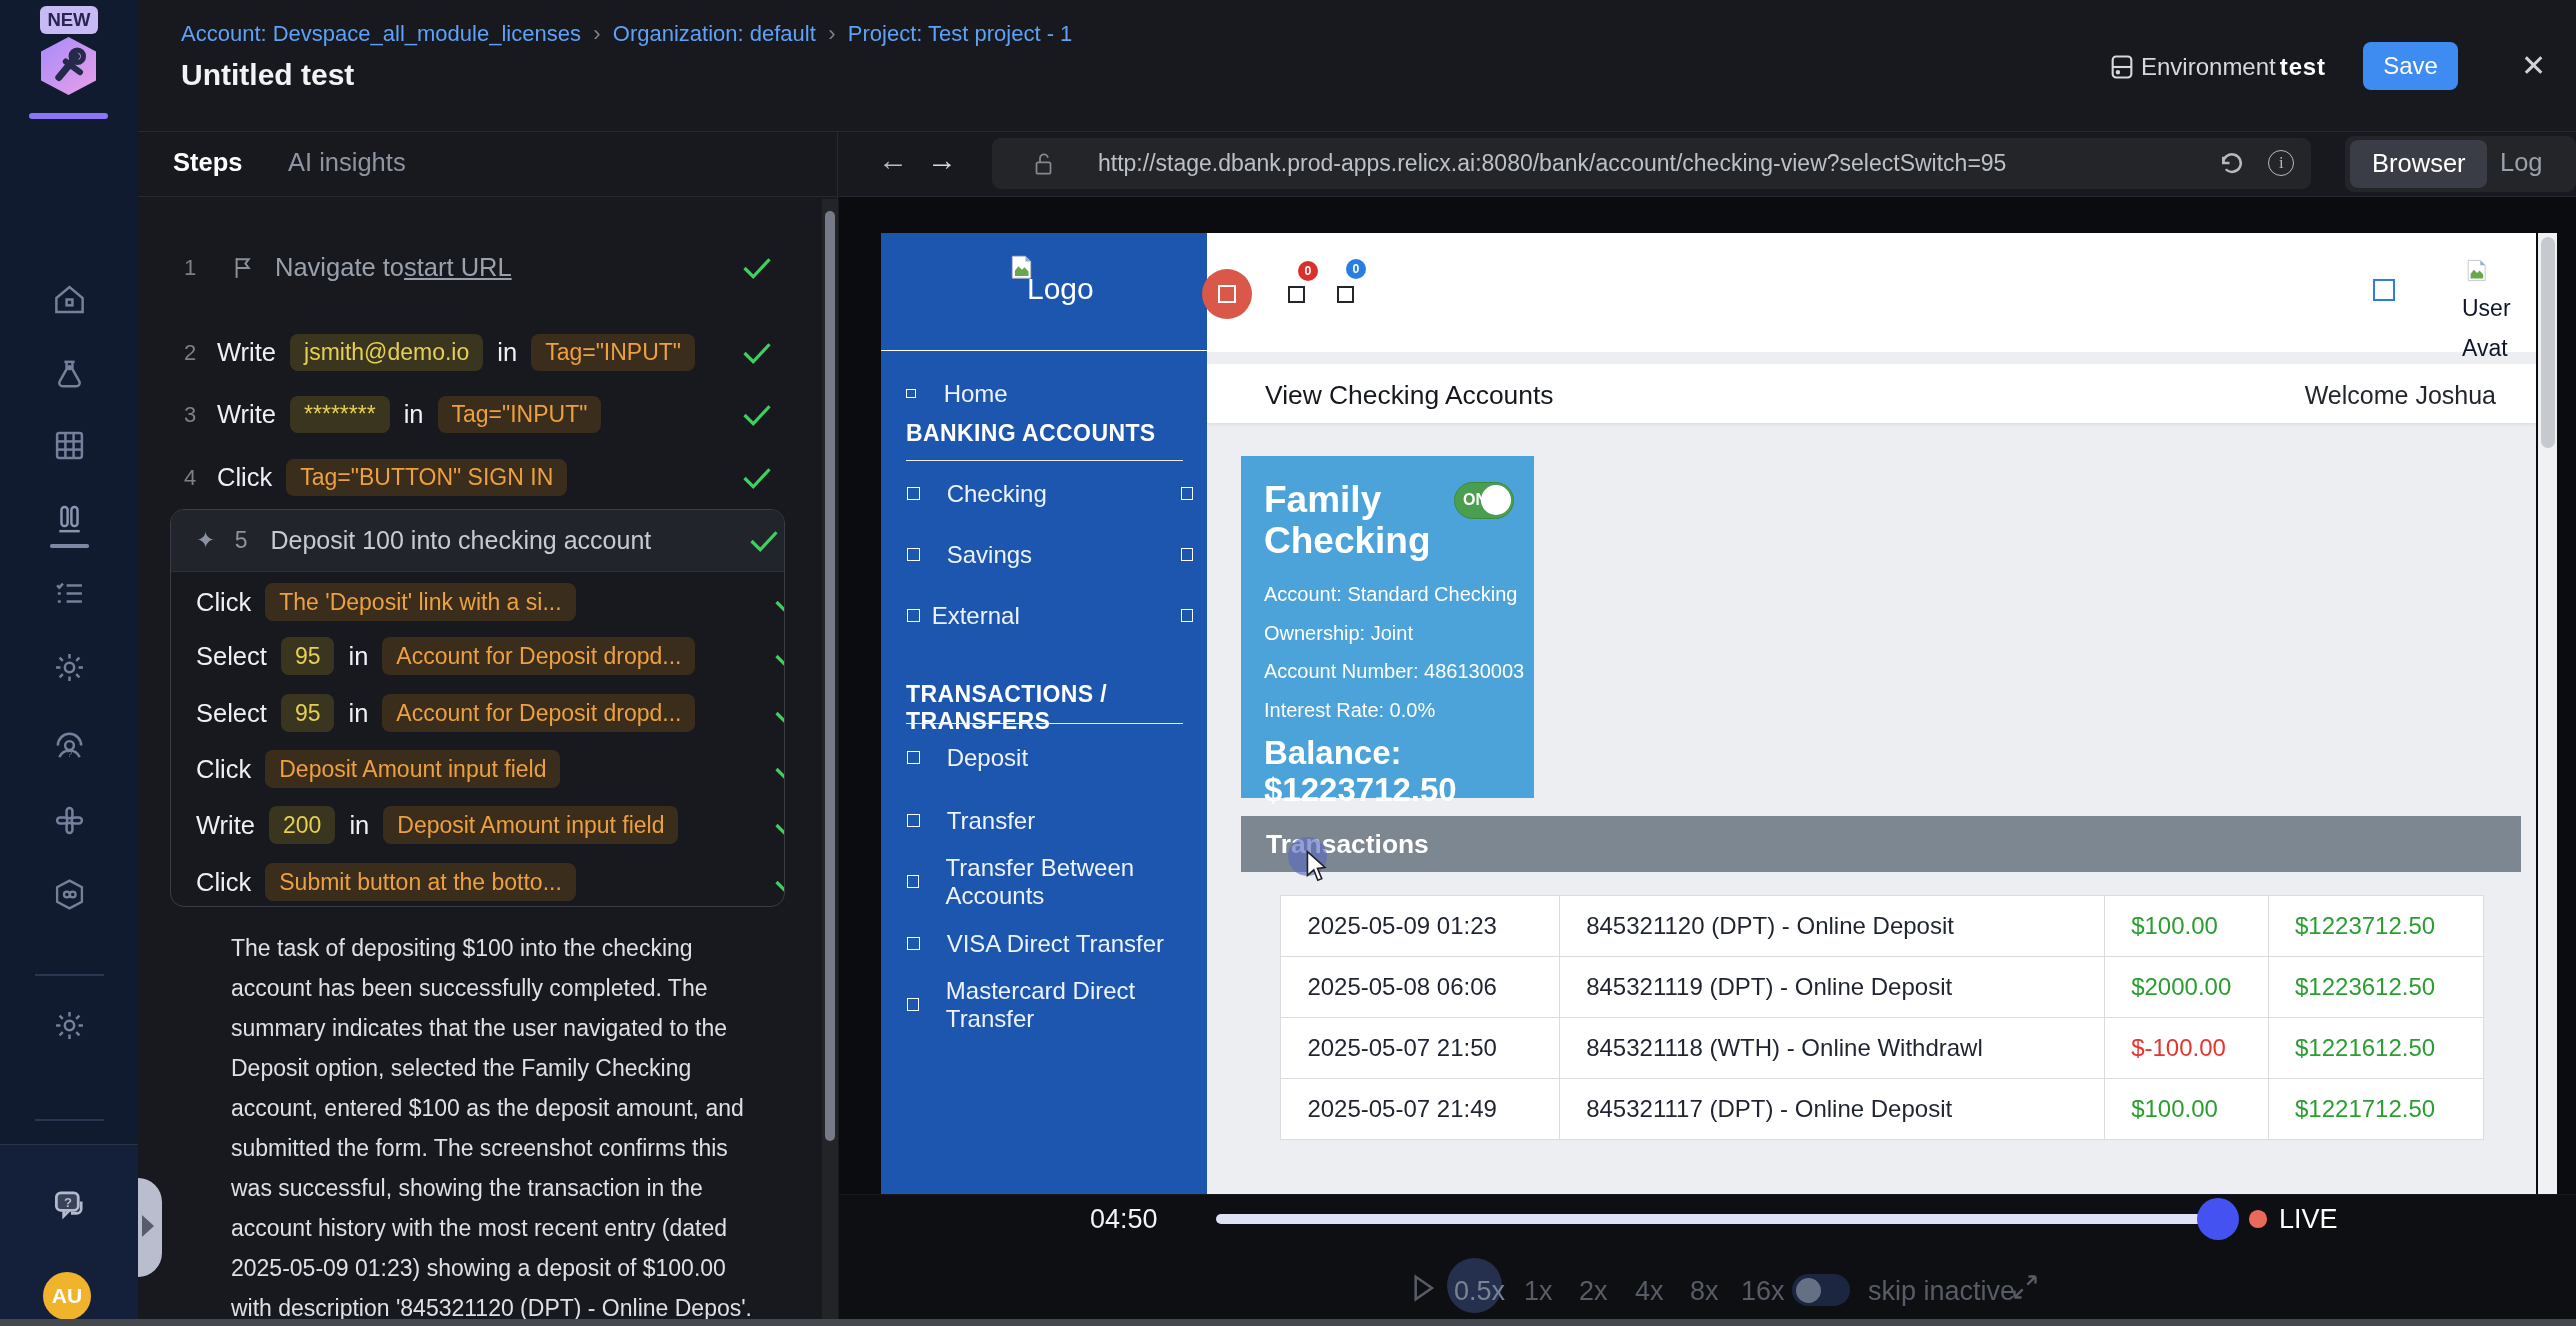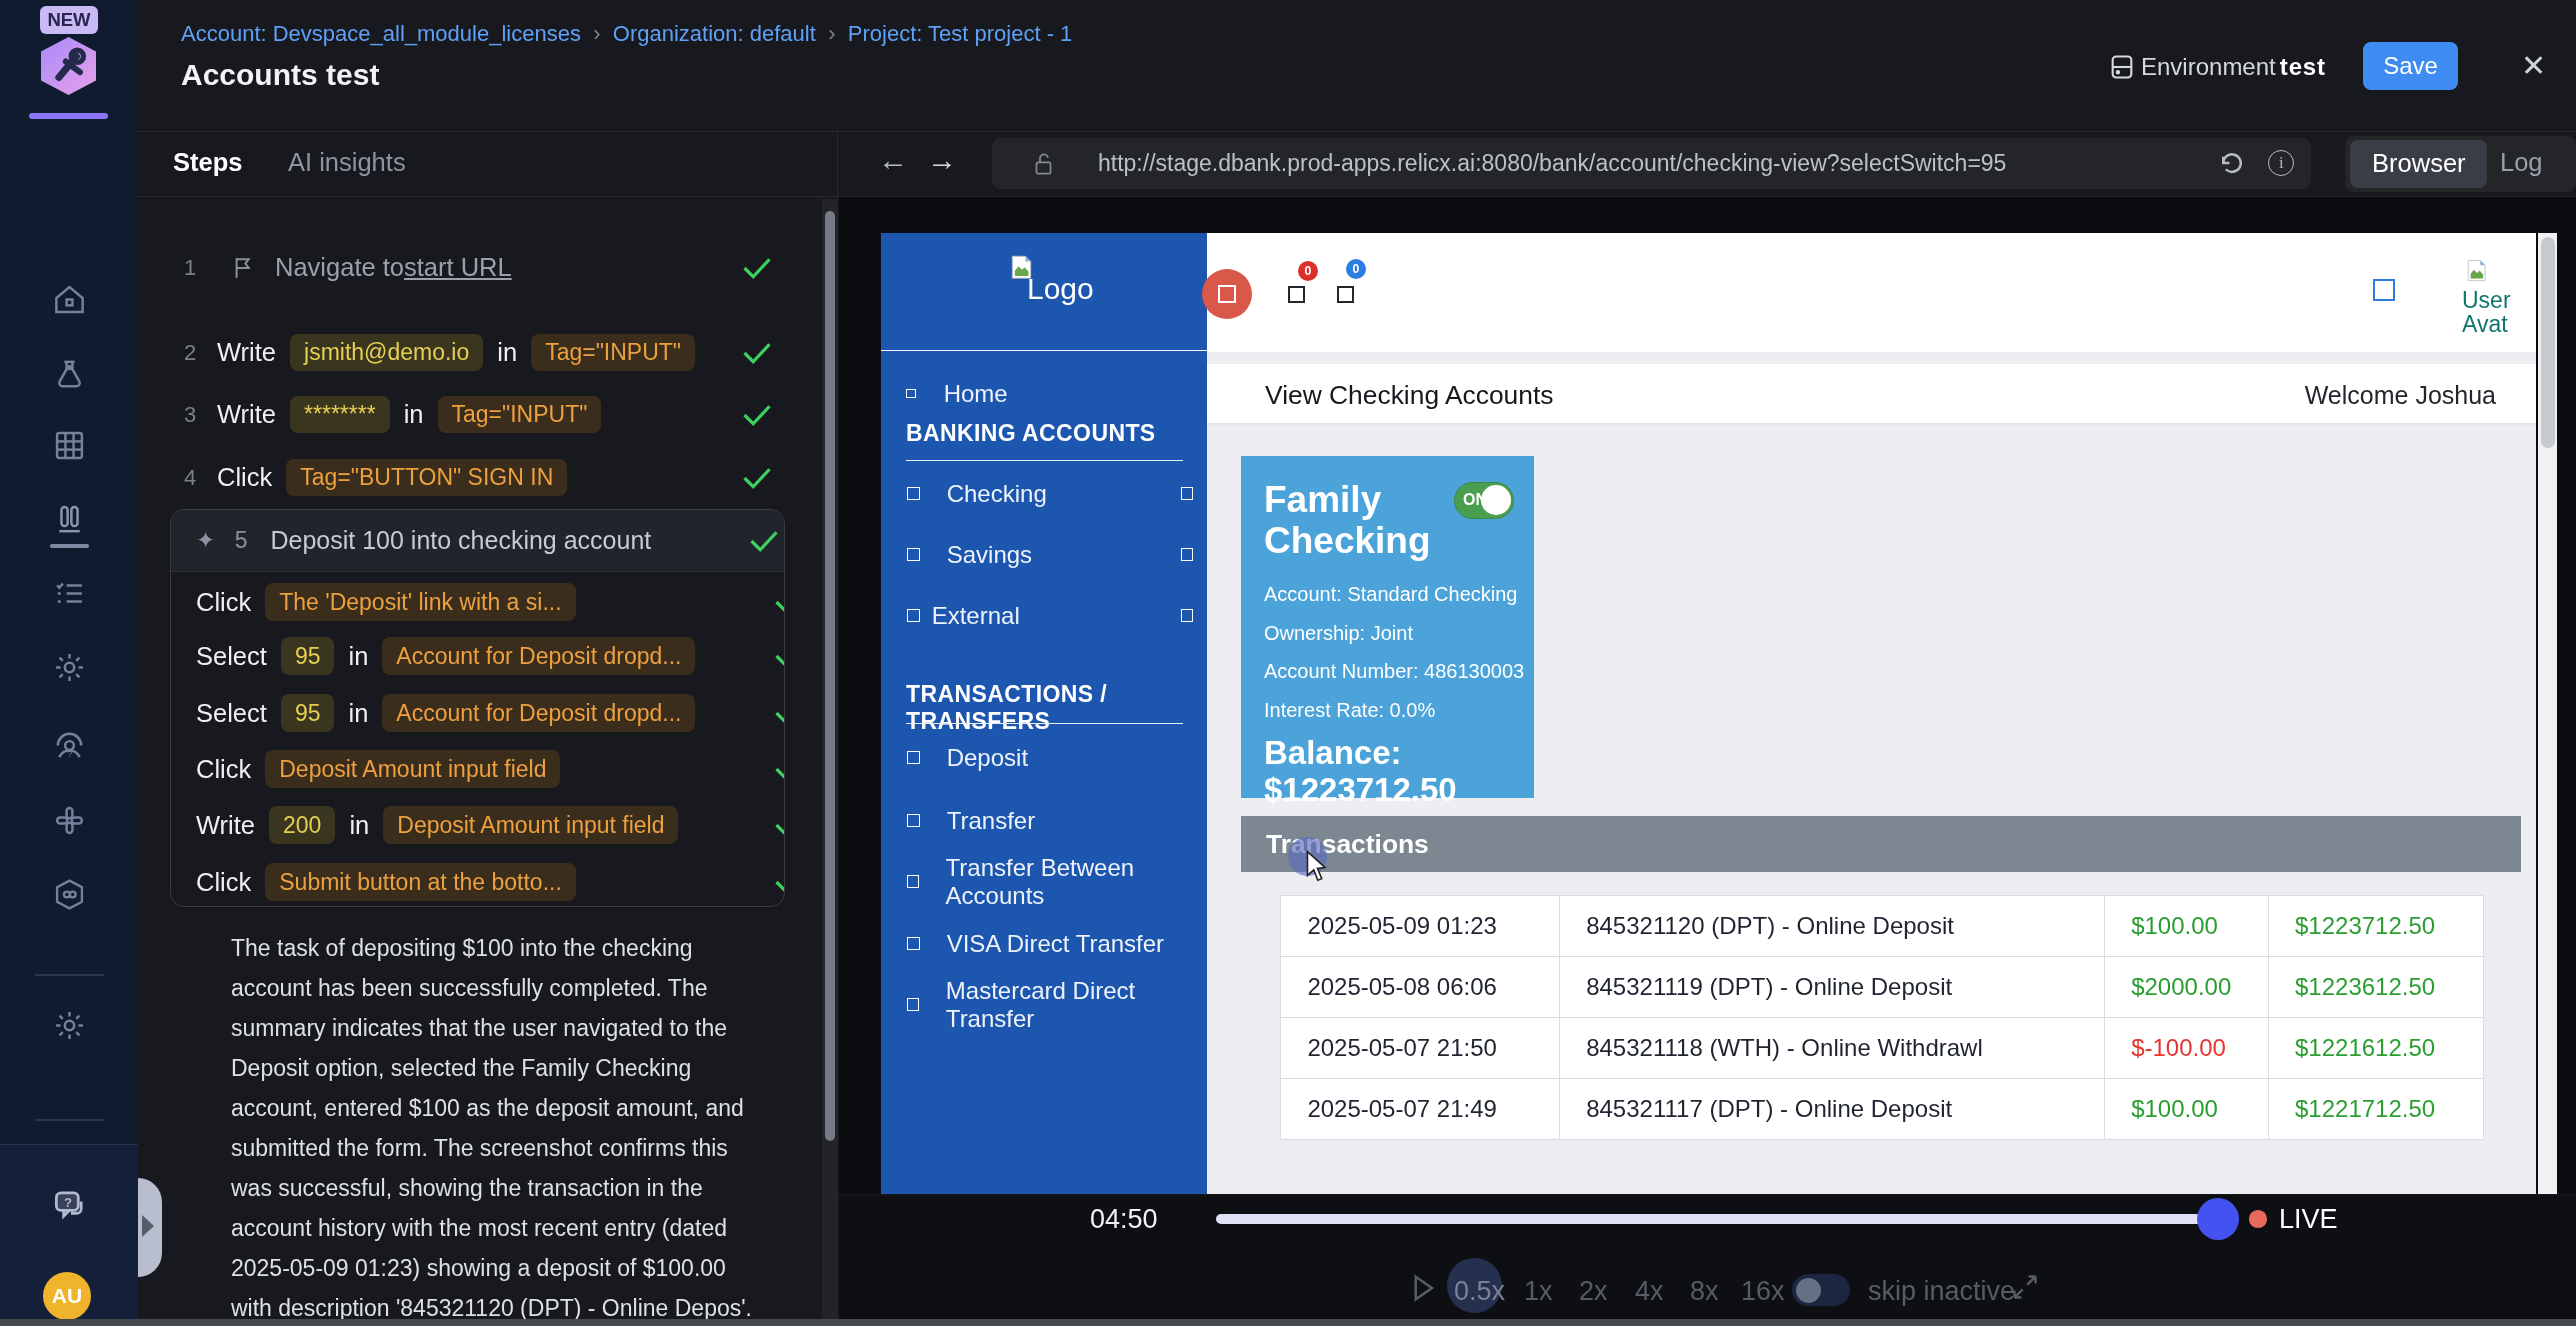--- a/index.html
+++ b/index.html
@@ -73,21 +73,21 @@
 .bank-logo-text{position:absolute;left:146px;top:39px;font-size:30px;color:#fff}
 .side-item{position:absolute;left:0;width:326px;height:35px;display:flex;align-items:center;font-size:24px;color:#eef3fb}
 .sqw{display:inline-block;width:12.3px;height:12.3px;border:1.8px solid #fff}
 .side-head{position:absolute;left:25px;font-size:23px;font-weight:700;color:#fff;letter-spacing:0.4px}
 .bank-header{position:absolute;left:326px;top:0;width:1329px;height:119px;background:#fff}
 .red-circle{position:absolute;left:321px;top:36px;width:50px;height:50px;border-radius:50%;background:#d9584a;display:flex;align-items:center;justify-content:center;z-index:3}
 .red-circle .inner{width:18.5px;height:18.5px;border:2.6px solid #fff}
 .hbadge-sq{position:absolute;width:16.7px;height:16.7px;border:2.6px solid #23262b}
 .nbadge{position:absolute;width:20px;height:20px;border-radius:50%;color:#fff;font-size:12.3px;font-weight:700;display:flex;align-items:center;justify-content:center}
 .blue-sq{position:absolute;width:22px;height:22px;border:2.6px solid #2e7ce0}
-.user-alt{position:absolute;font-size:23px;color:#0f766e;width:70px;line-height:24px}
+.user-alt{position:absolute;font-size:23px;color:#0f172a;width:70px;line-height:40px}
 .page-bar{position:absolute;left:326px;top:131px;width:1329px;height:59px;background:#fff;box-shadow:0 1.8px 2.6px rgba(0,0,0,.06)}
 .pb-title{position:absolute;left:58px;top:16px;font-size:26.4px;color:#15181d}
 .pb-welcome{position:absolute;right:40px;top:16.7px;font-size:25px;color:#23262c}
 .acct-card{position:absolute;left:360px;top:223px;width:293px;height:342px;background:#4ba3d9;color:#fff;padding:23px}
 .card-title{font-size:37px;font-weight:700;line-height:41px;width:203px}
 .card-line{position:absolute;left:23px;font-size:20px}
 .bal-label{position:absolute;left:23px;font-size:33px;font-weight:700}
 .toggle{position:absolute;left:213px;top:26.4px;width:60px;height:37px;background:#4a9e4f;border:1.8px solid #3c8a42;border-radius:19.4px}
 .toggle .on{position:absolute;left:8px;top:8px;font-size:16px;font-weight:700;color:#fff}
 .toggle .knob{position:absolute;right:1.8px;top:1.8px;width:30px;height:30px;border-radius:50%;background:#fff}
@@ -118,21 +118,21 @@
 </style>
 </head>
 <body>
 
 <div class="app">
 
   <div class="top-header">
     <div class="breadcrumb">
       <span>Account: Devspace_all_module_licenses</span><span class="sep">›</span><span>Organization: default</span><span class="sep">›</span><span>Project: Test project - 1</span>
     </div>
-    <div class="page-title">Accounts test</div>
+    <div class="page-title">Untitled test</div>
     <div class="env-wrap">
       <span>
           <svg width="30" height="28" viewBox="0 0 24 24" fill="none" stroke="#d5d8dd" stroke-width="1.8">
             <rect x="4" y="3" width="16" height="18" rx="3"></rect>
             <line x1="4" y1="12" x2="20" y2="12"></line>
             <circle cx="8.5" cy="16.5" r="1" fill="#d5d8dd"></circle>
           </svg>
         </span>
       <span>Environment</span>
       <span class="env-val">test</span>

